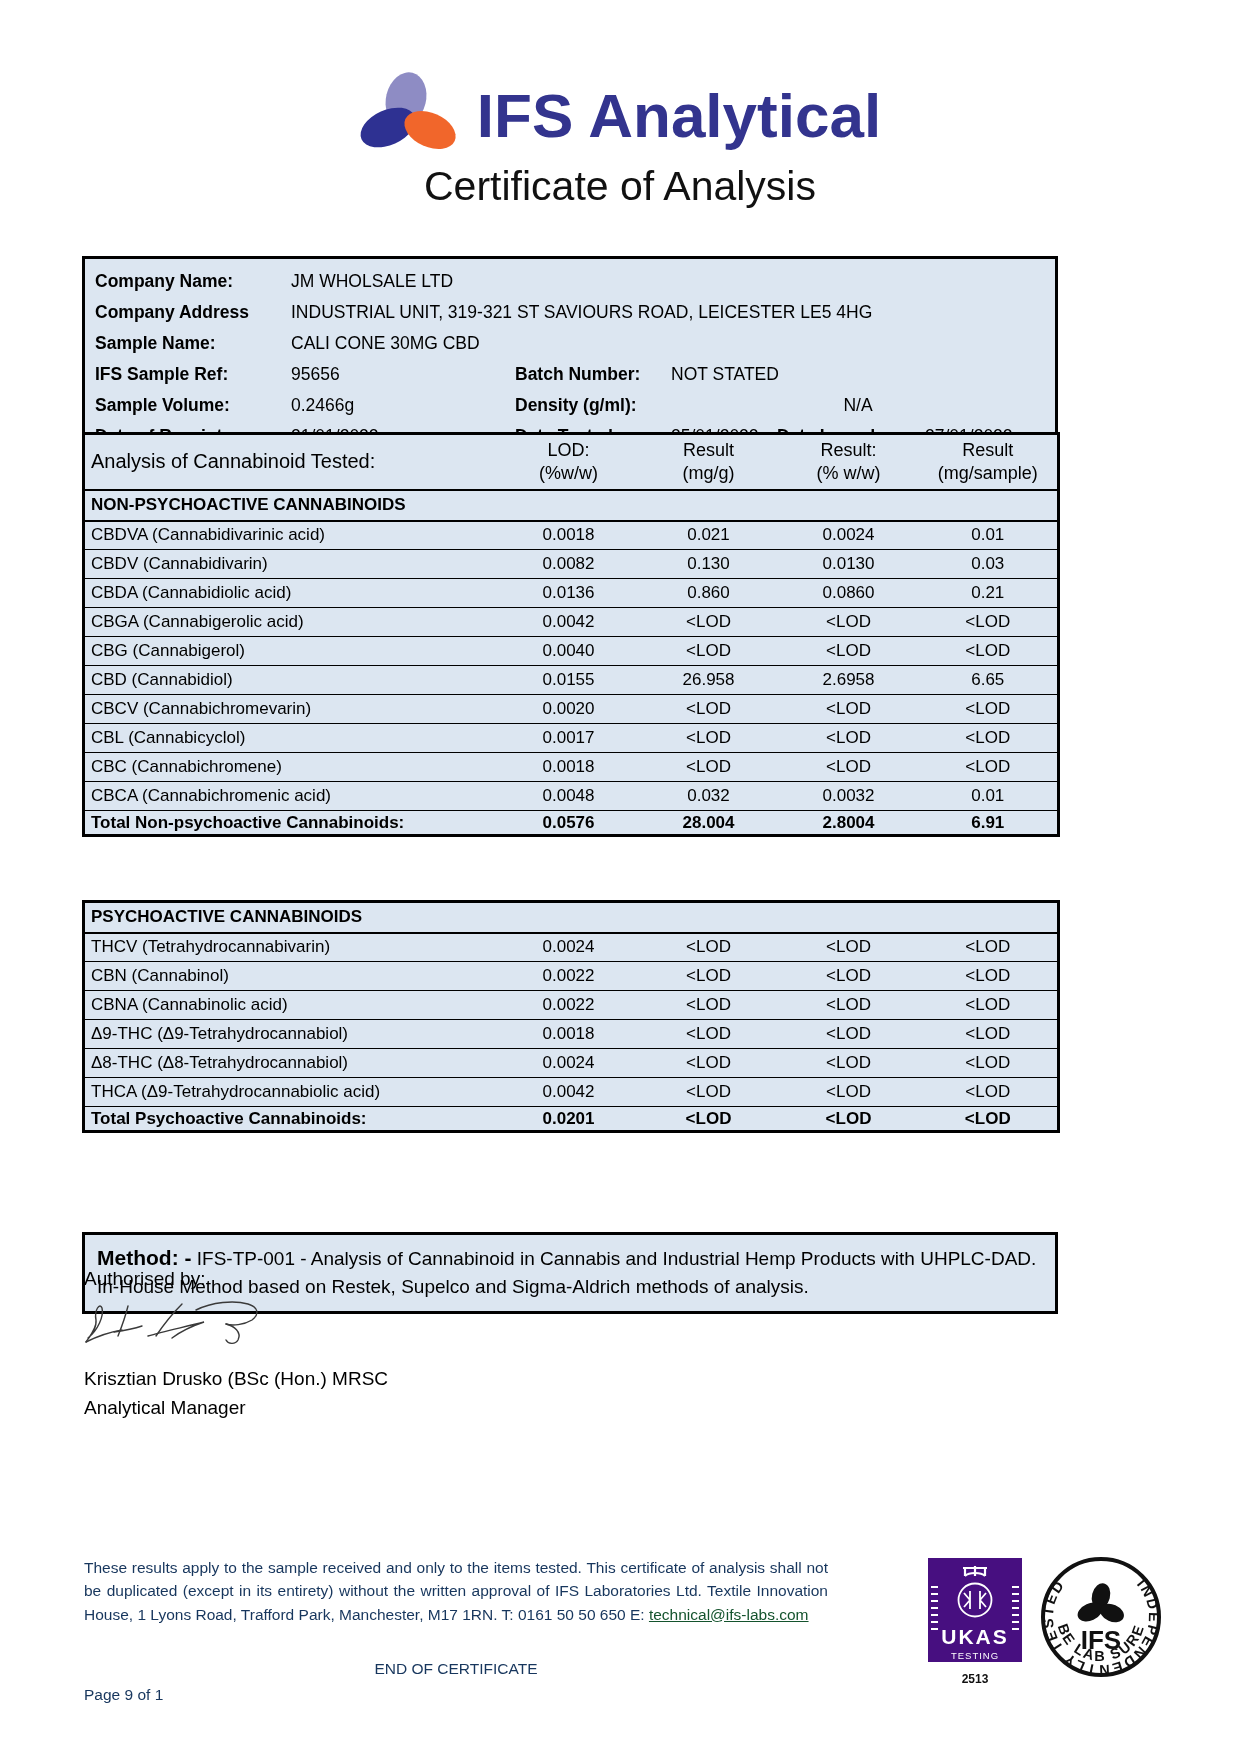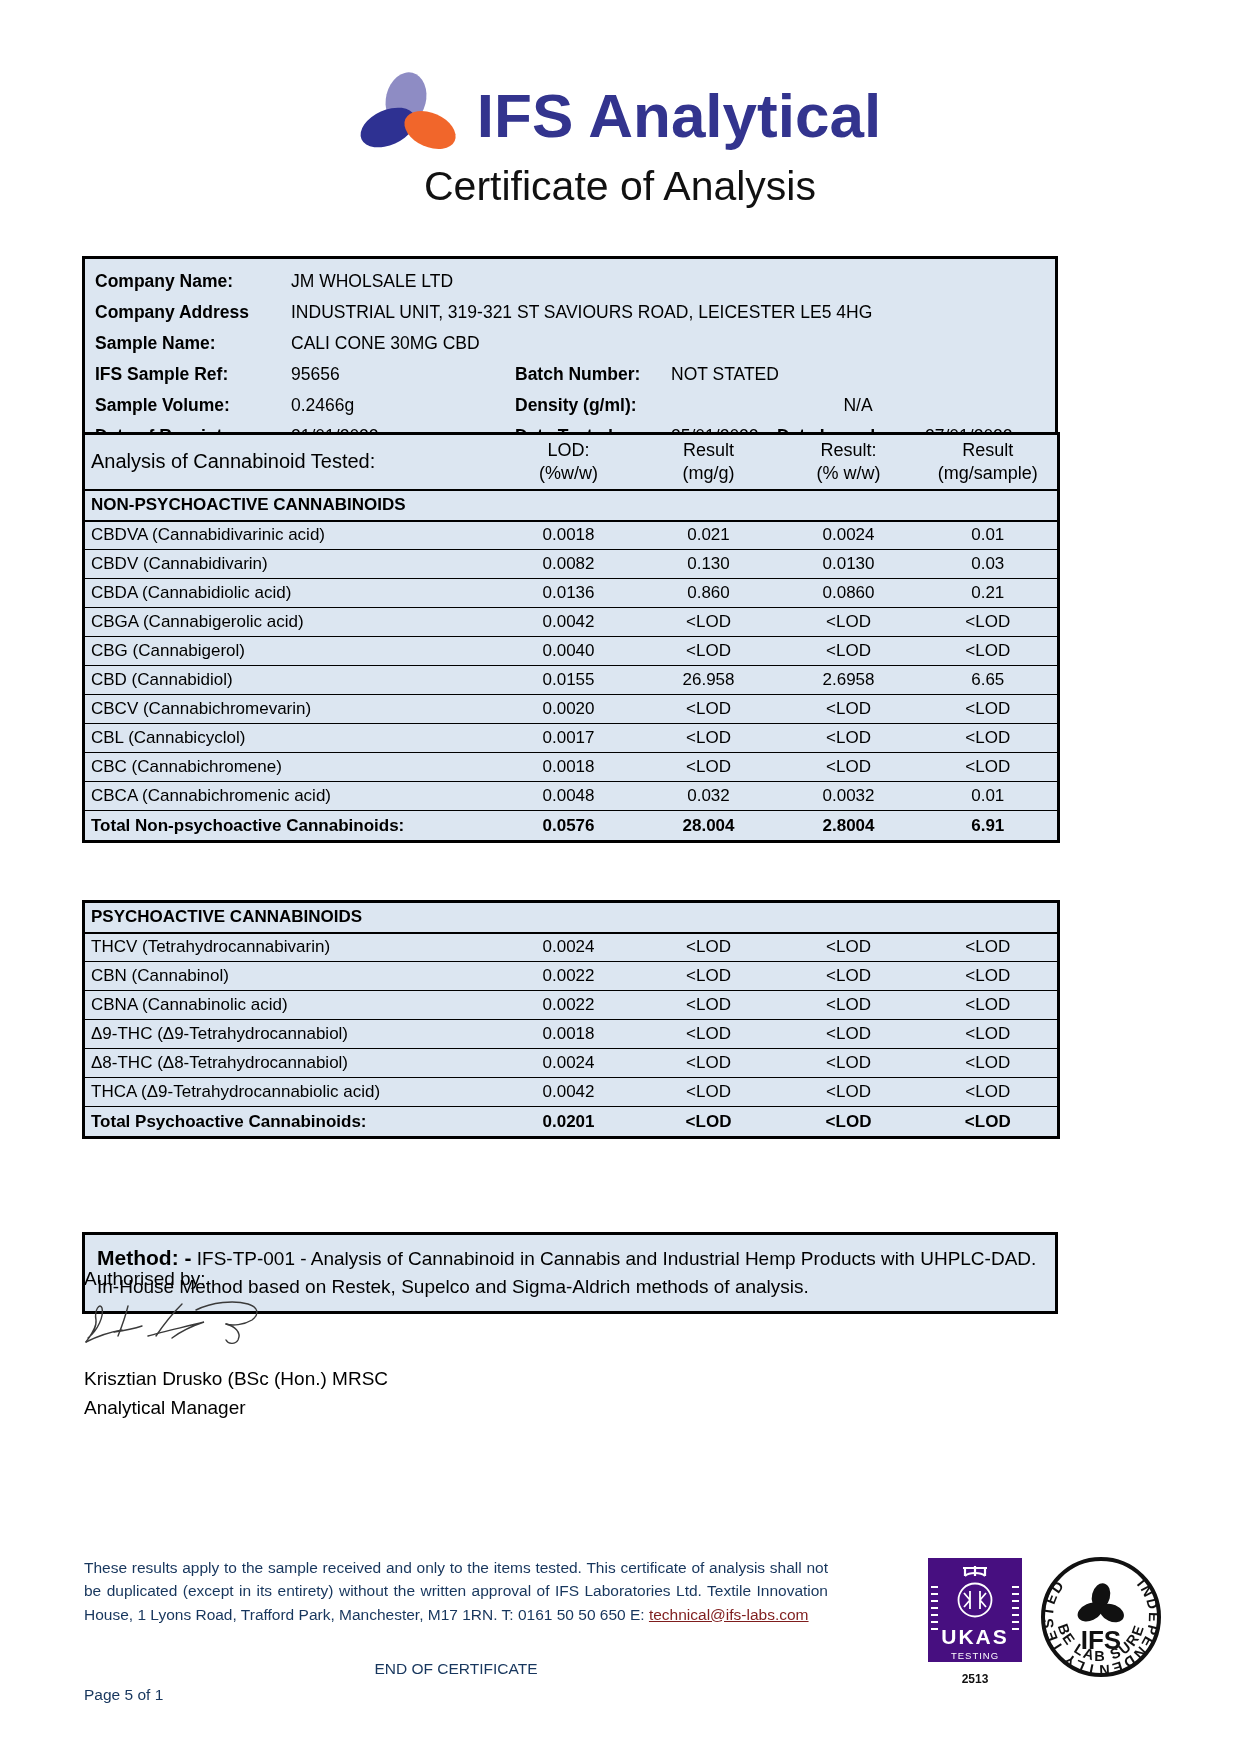--- a/index.html
+++ b/index.html
@@ -61,42 +61,42 @@
   .an-table th, .an-table td { padding: 0 6px; font-weight: 400; }
   .an-table td.num, .an-table th.num { text-align: center; }
   .hdr-row th { border-bottom: 2.5px solid #000; height: 56px; vertical-align: middle; }
   .hdr-title { text-align: left; font-size: 20px; font-weight: 700; }
   .hdr-col { font-weight: 700; font-size: 18px; line-height: 1.25; }
   .section-row td {
     font-weight: 700; height: 31px; border-bottom: 2.5px solid #000; text-align: left;
   }
   .data-row td { height: 29px; border-bottom: 1px solid #000; }
   .data-row:last-of-type td { border-bottom: 1px solid #000; }
-  .total-row td { height: 31px; font-weight: 700; }
+  .total-row td { height: 25px; font-weight: 700; }
 
   
   .method-box {
     position: absolute; left: 82px; top: 1232px; width: 976px;
     background: #dce6f1; border: 3px solid #000000;
     padding: 8px 12px 10px 12px;
     font-size: 19px; line-height: 1.45;
   }
   .method-label { font-weight: 700; font-size: 21px; }
 
   
   .authorised { position: absolute; left: 84px; top: 1268px; font-size: 19px; }
   .sig-svg { position: absolute; left: 84px; top: 1292px; }
   .signer { position: absolute; left: 84px; top: 1364px; font-size: 19px; line-height: 1.55; }
 
   
   .disclaimer {
     position: absolute; left: 84px; top: 1556px; width: 744px;
     font-size: 15.5px; line-height: 1.5; color: #17365d; text-align: justify;
   }
-  .email-link { color: #7f1d1d; text-decoration: underline; }
+  .email-link { color: #14532d; text-decoration: underline; }
   .end-cert {
     position: absolute; left: 84px; top: 1660px; width: 744px;
     text-align: center; font-size: 15.5px; color: #17365d;
   }
   .page-num { position: absolute; left: 84px; top: 1686px; font-size: 15.5px; color: #17365d; }
 
   
   .ukas-box {
     position: absolute; left: 928px; top: 1558px; width: 94px; height: 104px;
     background: #470f80; color: #ffffff;
@@ -381,21 +381,21 @@
     </g>
   </svg>
   <div class="signer">
     <div>Krisztian Drusko (BSc (Hon.) MRSC</div>
     <div>Analytical Manager</div>
   </div>
 
   <div class="disclaimer"><span>These results apply to the sample received and only to the items tested. This certificate of analysis shall not be duplicated (except in its entirety) without the written approval of IFS Laboratories Ltd. Textile Innovation House, 1 Lyons Road, Trafford Park, Manchester, M17 1RN. T: 0161 50 50 650 E: </span><a href="#" class="email-link">technical@ifs-labs.com</a></div>
 
   <div class="end-cert">END OF CERTIFICATE</div>
-  <div class="page-num">Page 5 of 1</div>
+  <div class="page-num">Page 9 of 1</div>
 
   <div class="ukas-box">
     <div class="ukas-ticks-l"></div>
     <div class="ukas-ticks-r"></div>
     <svg width="60" height="62" viewBox="0 0 60 62">
       <g fill="none" stroke="#ffffff" stroke-width="1.8">
         <path d="M20 14 L20 6 M30 14 L30 4 M40 14 L40 6 M18 6 L42 6" stroke-width="2.2"></path>
         <path d="M20 14 C 24 10, 36 10, 40 14"></path>
         <circle cx="30" cy="38" r="16.5"></circle>
         <path d="M25 29 L25 47 M25 38 L19 31 M25 38 L19 45"></path>

